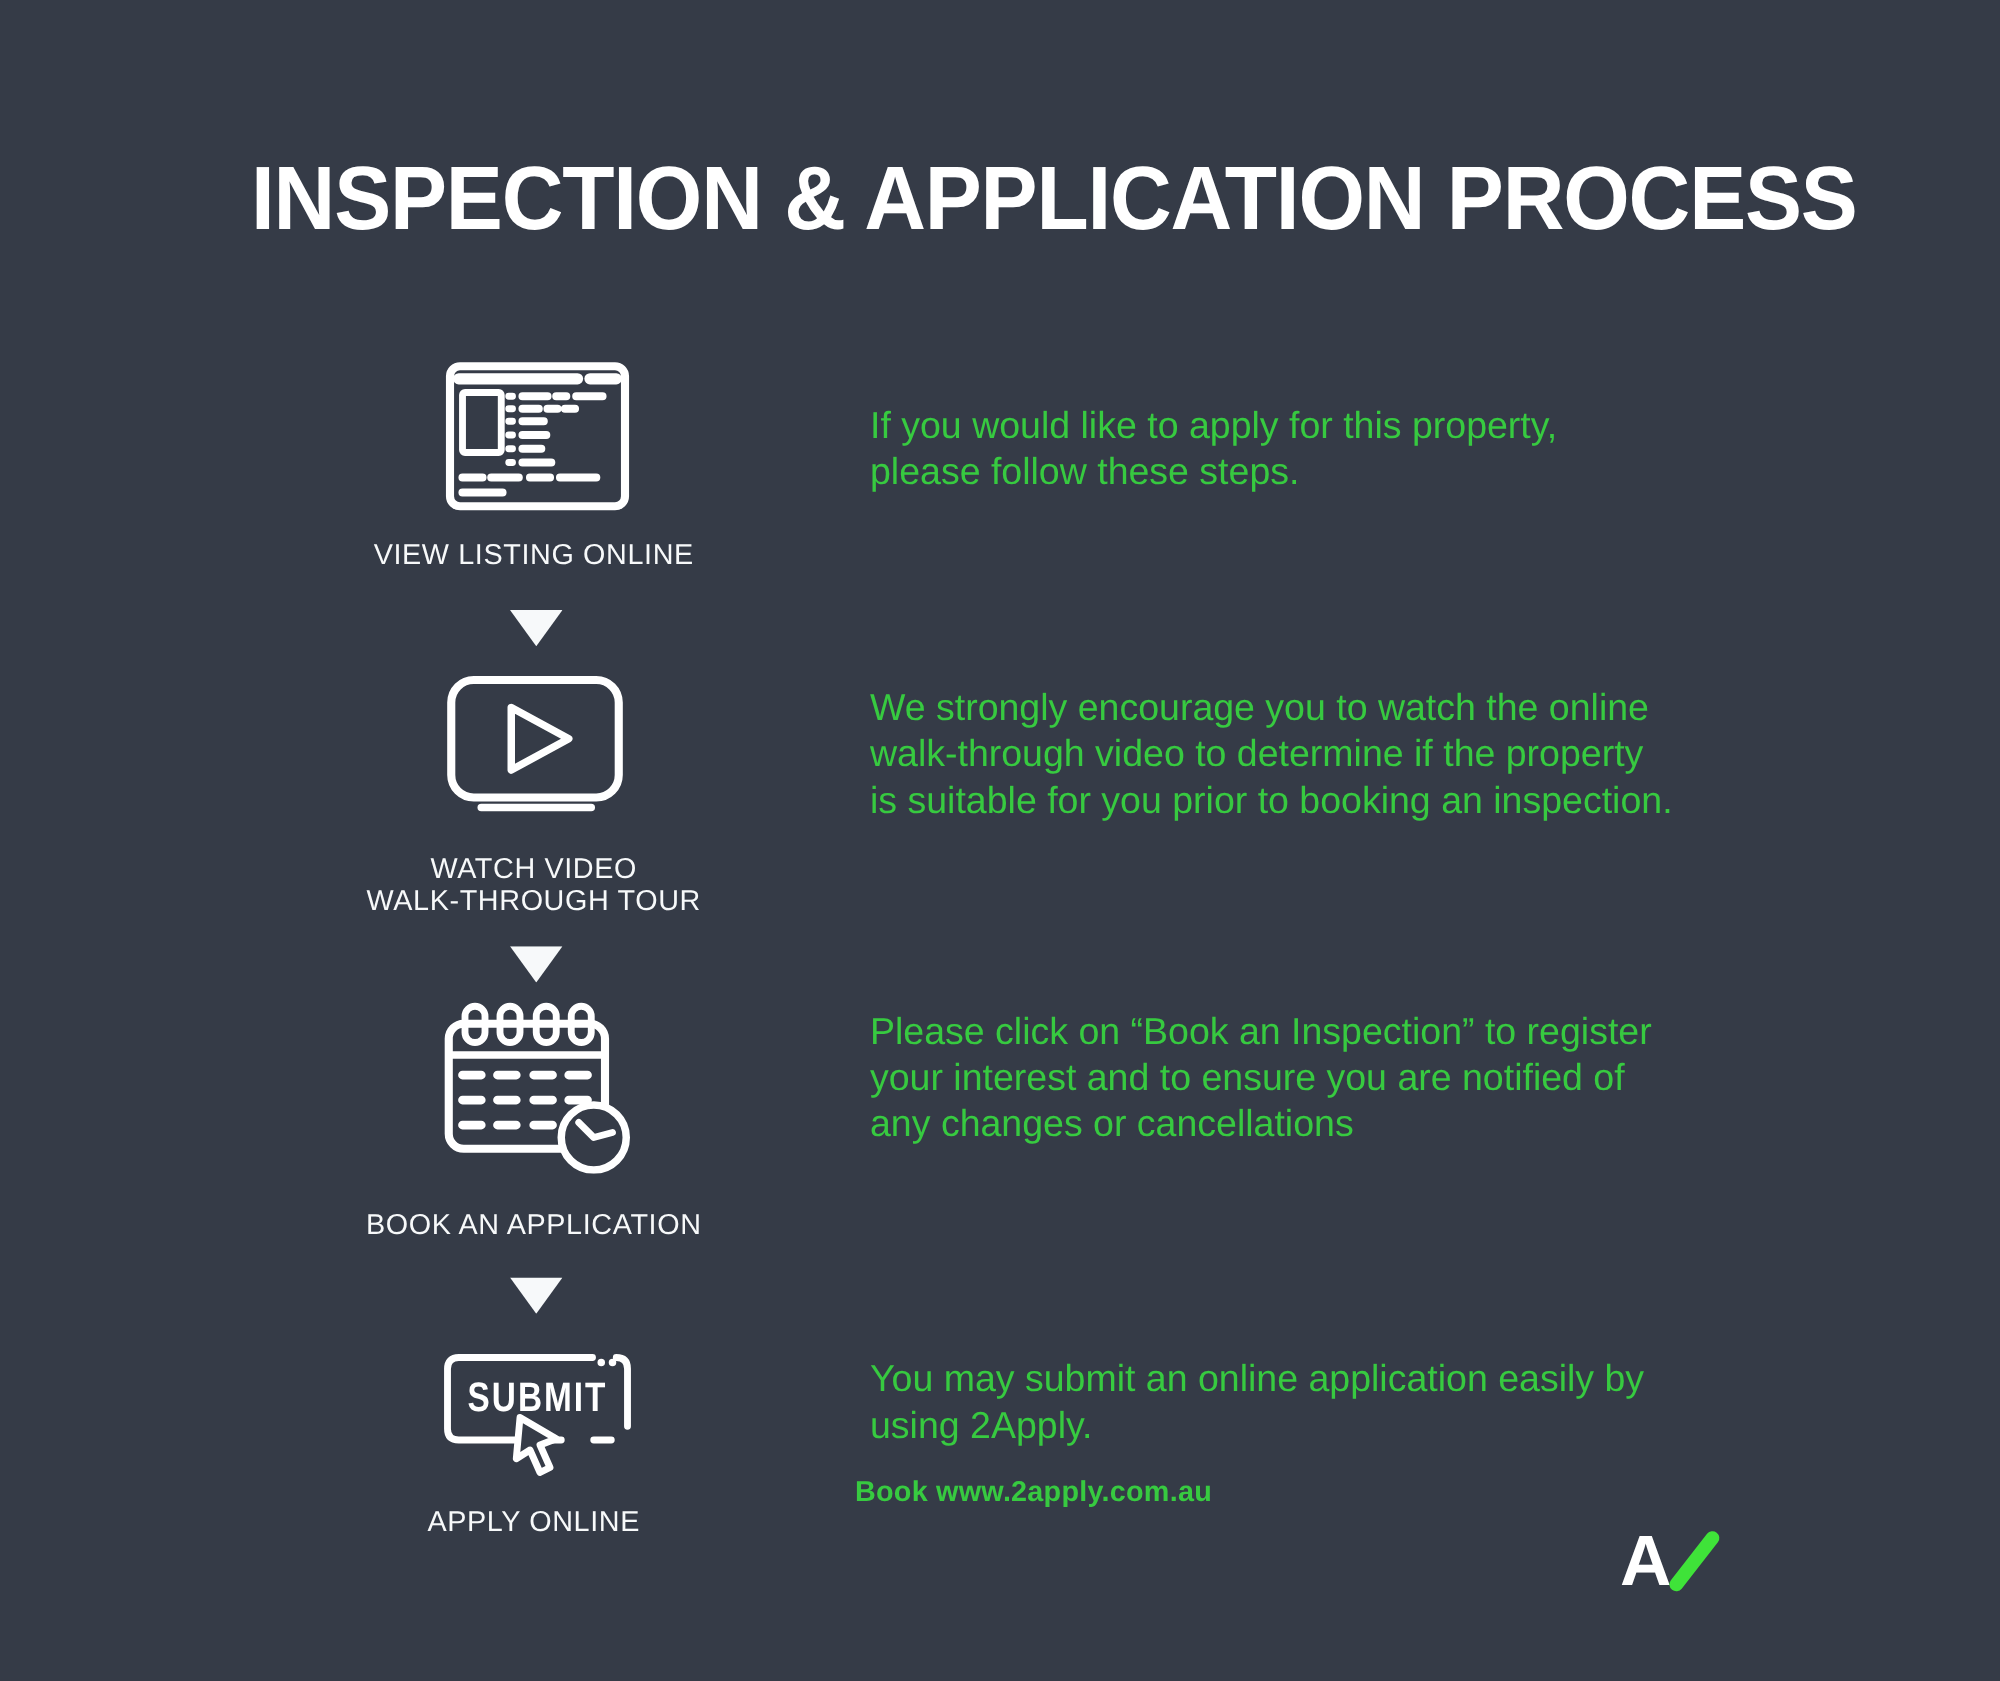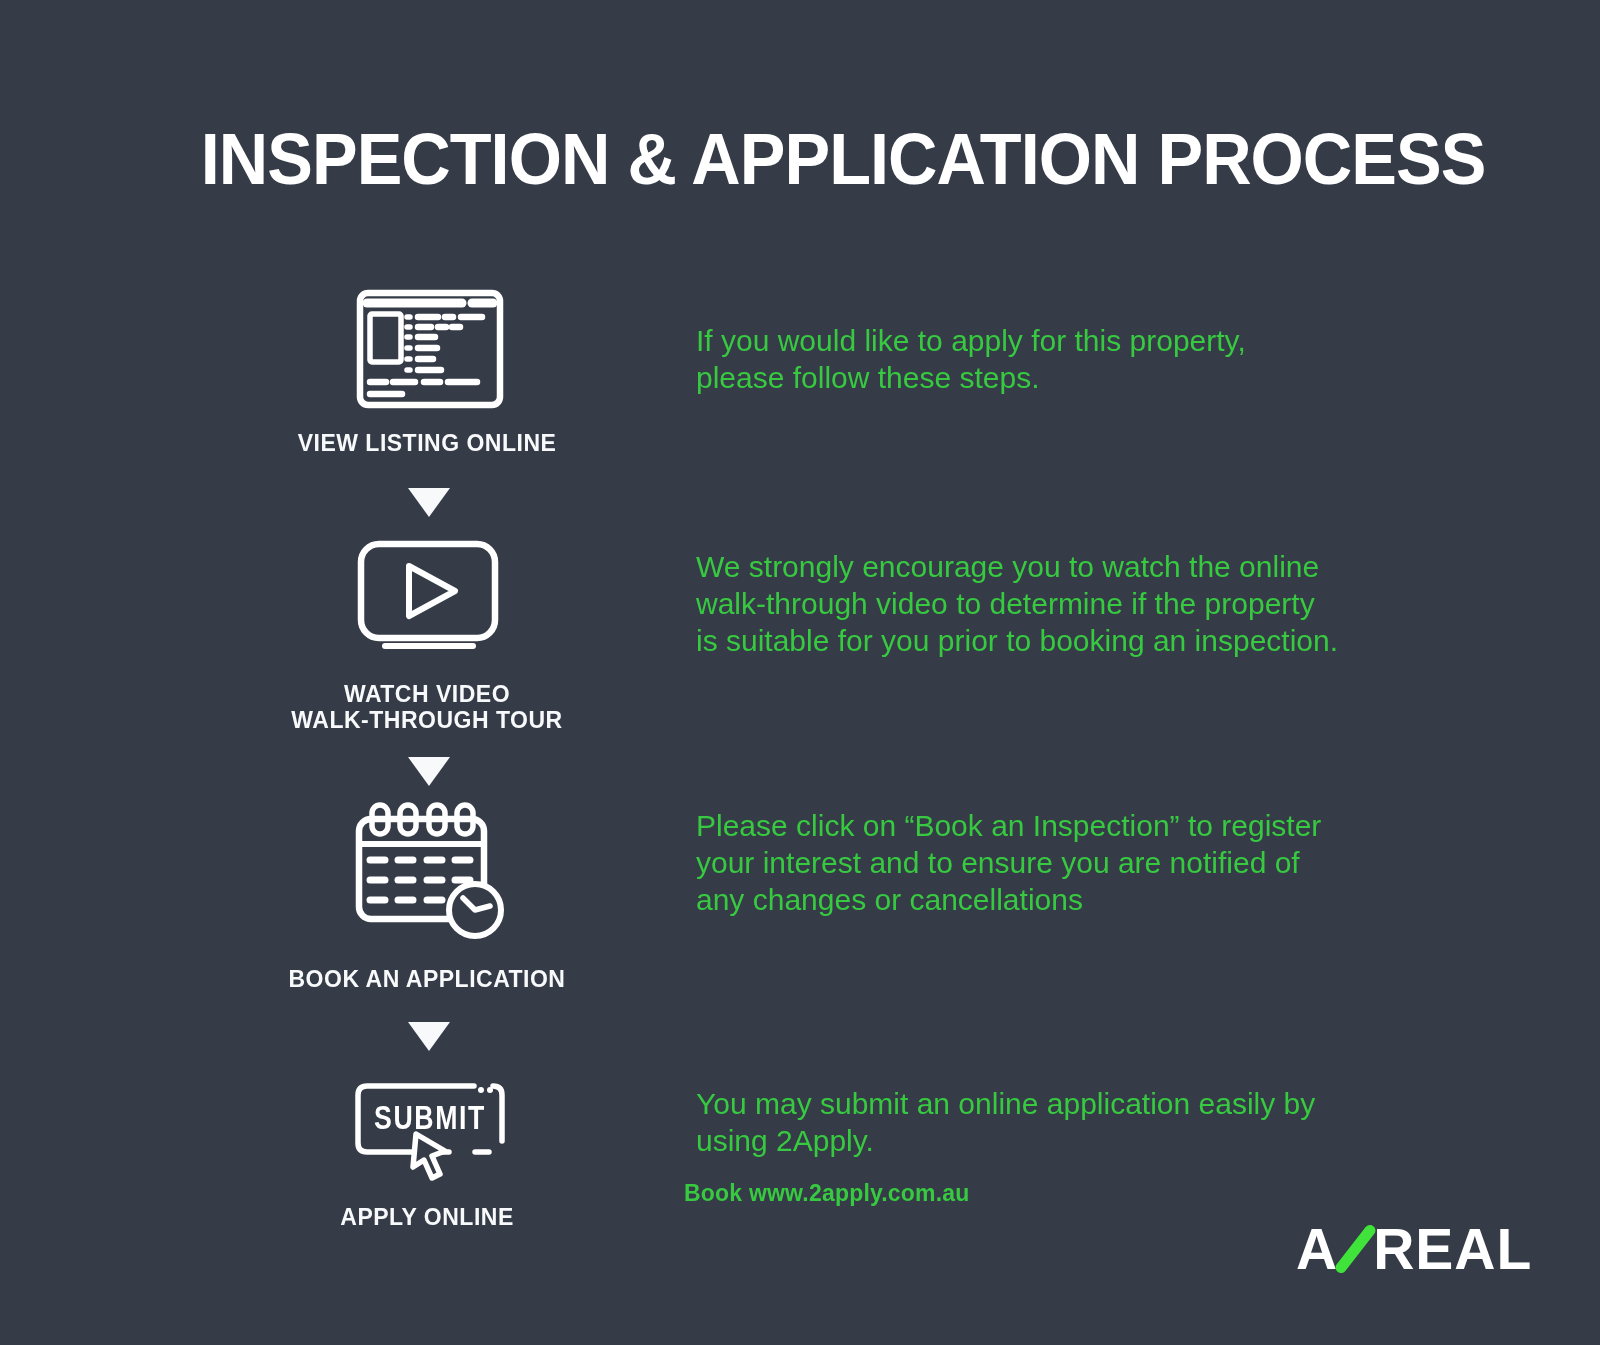--- a/index.html
+++ b/index.html
@@ -16,21 +16,21 @@
     position:relative;overflow:hidden;
   }
   .abs{position:absolute;}
   .title{
     top:118px;left:0;width:1600px;text-align:center;
     color:var(--text-white);font-weight:700;font-size:72px;letter-spacing:-1px;margin-left:43px;
   }
   .title span{display:inline-block;transform:scaleX(0.95);transform-origin:center;white-space:nowrap;}
   .step-label{
     left:277px;width:300px;text-align:center;
-    color:#F7F9FA;font-size:23px;font-weight:700;letter-spacing:0.5px;
+    color:#F7F9FA;font-size:23px;font-weight:400;letter-spacing:0.5px;
     line-height:26px;white-space:pre-line;
   }
   .desc{
     left:684px;margin:12px;
     color:var(--accent-green);font-size:30px;line-height:37px;
     white-space:pre-line;
   }
   .visit{
     left:684px;margin:0;
     color:var(--accent-green);font-size:23px;font-weight:700;letter-spacing:0.2px;
@@ -123,14 +123,13 @@
 <p class="desc abs" style="top:795px">Please click on “Book an Inspection” to register
 your interest and to ensure you are notified of
 any changes or cancellations</p>
 <p class="desc abs" style="top:1073px">You may submit an online application easily by
 using 2Apply.</p>
 <p class="visit abs" style="top:1180px">Book www.2apply.com.au</p>
 
 <div class="logo abs">
   <span>A</span>
   <span class="logo-slash"></span>
-  <span>REAL</span>
 </div>
 
 </body></html>

